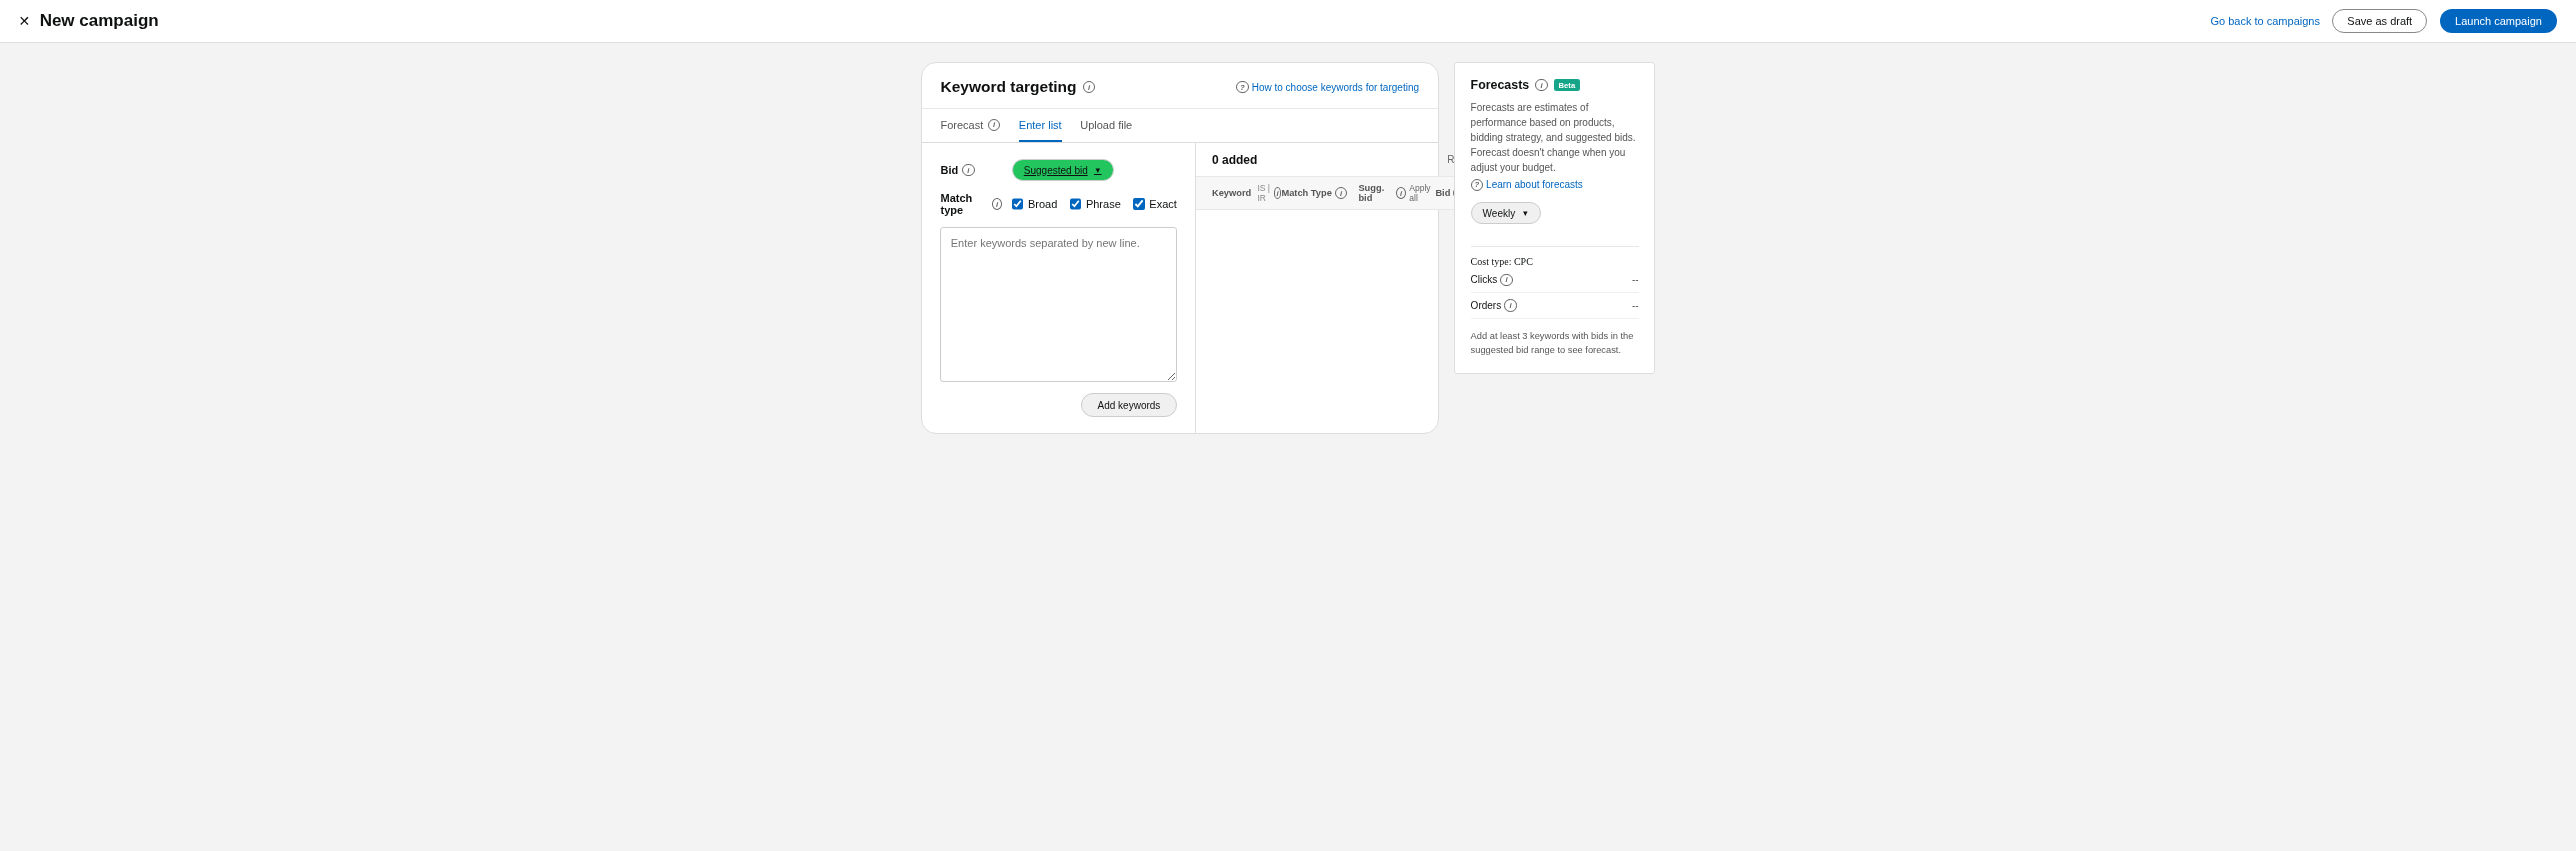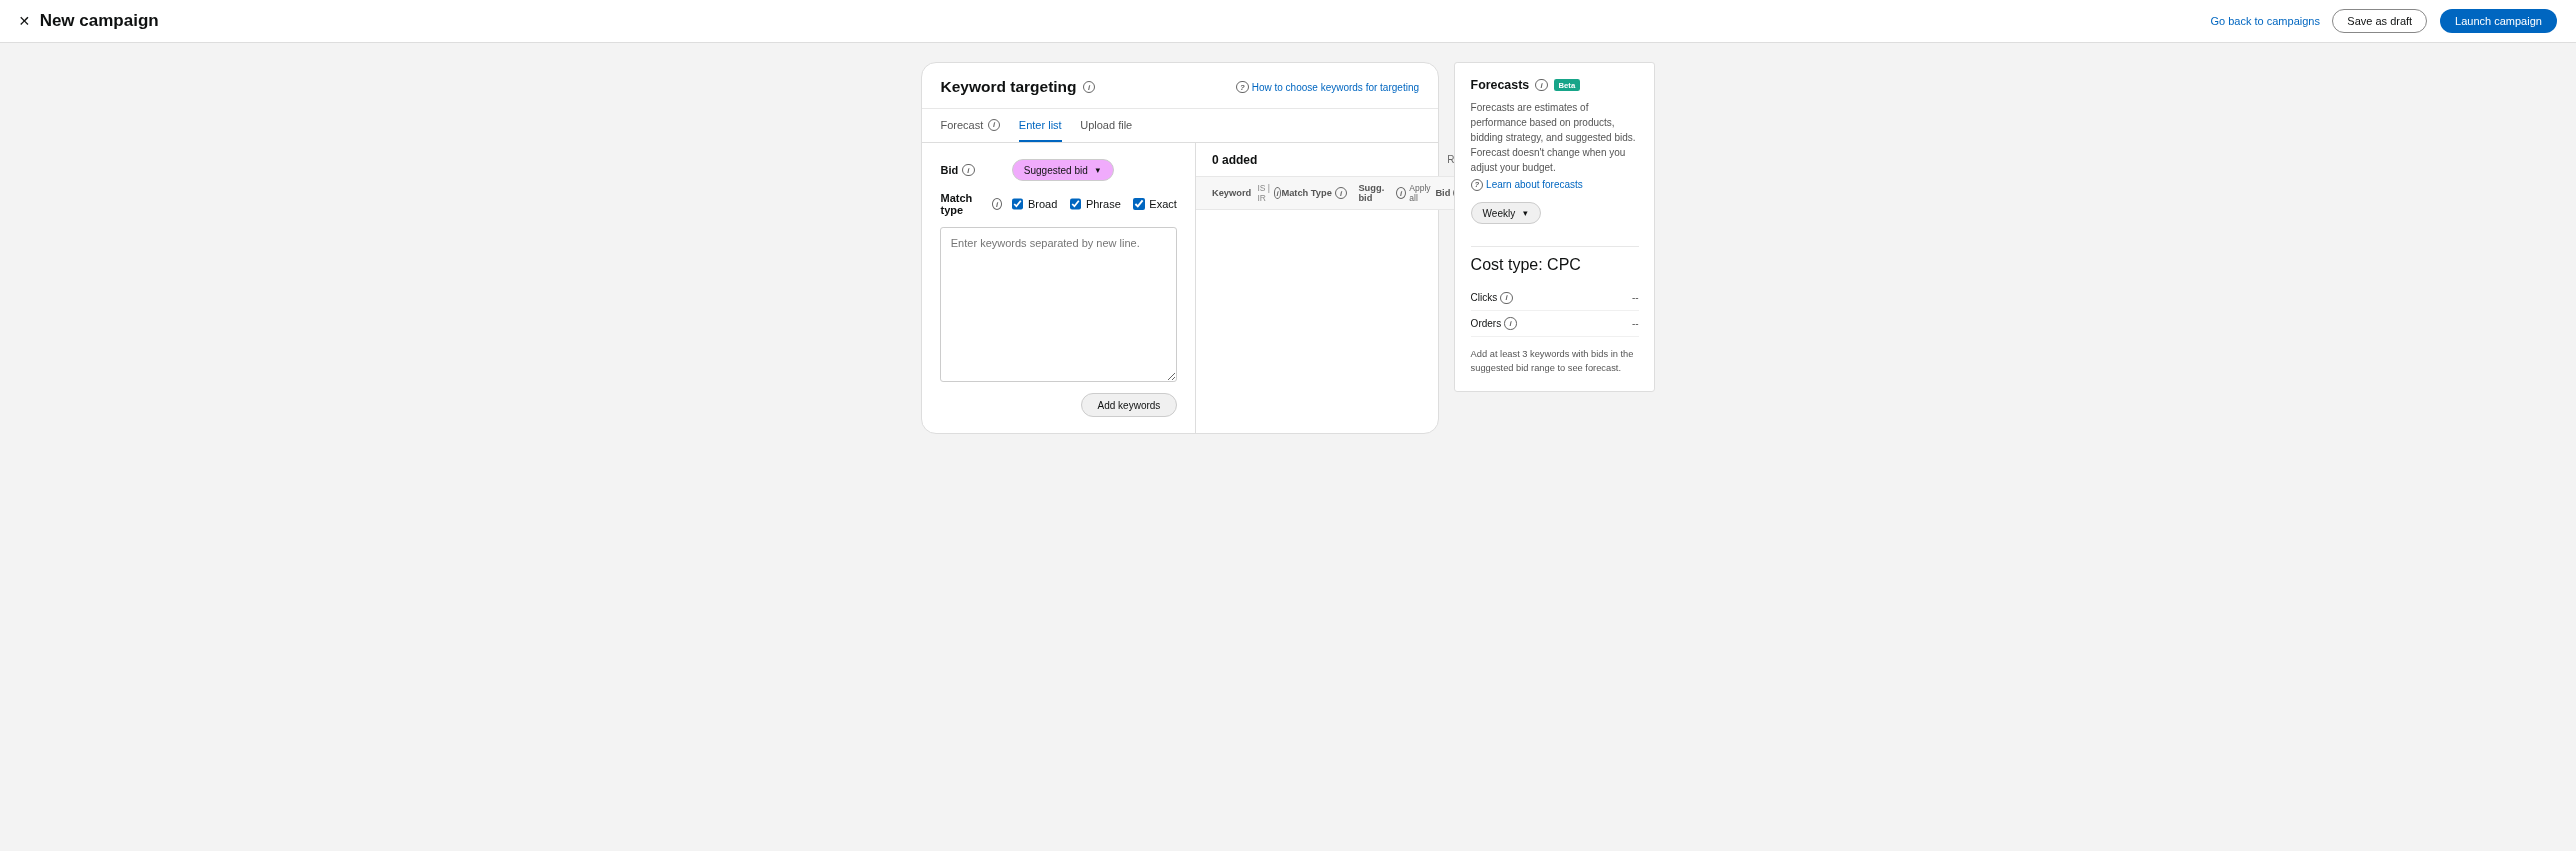--- a/index.html
+++ b/index.html
@@ -185,27 +185,28 @@
       display: flex;
       align-items: center;
       gap: 3.9px;
       min-width: 62px;
     }
 
     .dropdown-btn {
       display: flex;
       align-items: center;
       gap: 6.2px;
-      background: #f0abfc;
+      background: #22c55e;
       border: 0.8px solid #ccc;
       border-radius: 15.5px;
       padding: 4.6px 11px;
       cursor: pointer;
       font-size: 10px;
       color: #0f1111;
+      text-decoration: underline;
     }
     .chevron-down { font-size: 7.7px; }
 
     .match-type-row {
       display: flex;
       align-items: center;
       gap: 9.3px;
       margin-bottom: 11px;
     }
 
@@ -380,23 +381,23 @@
       margin-bottom: 12.4px;
     }
 
     .forecast-divider {
       border: none;
       border-top: 0.8px solid #e7e7e7;
       margin: 9.3px 0;
     }
 
     .cost-type-row {
-      font-size: 16px;
-      color: #0f1111;
-      margin-bottom: 11px;
+      font-size: 10px;
+      color: #0f1111;
+      font-family: Liberation Serif, serif;
     }
 
     .forecast-metric-row {
       display: flex;
       justify-content: space-between;
       align-items: center;
       padding: 6.2px 0;
       font-size: 10px;
       border-bottom: 0.8px solid #f0f0f0;
     }

